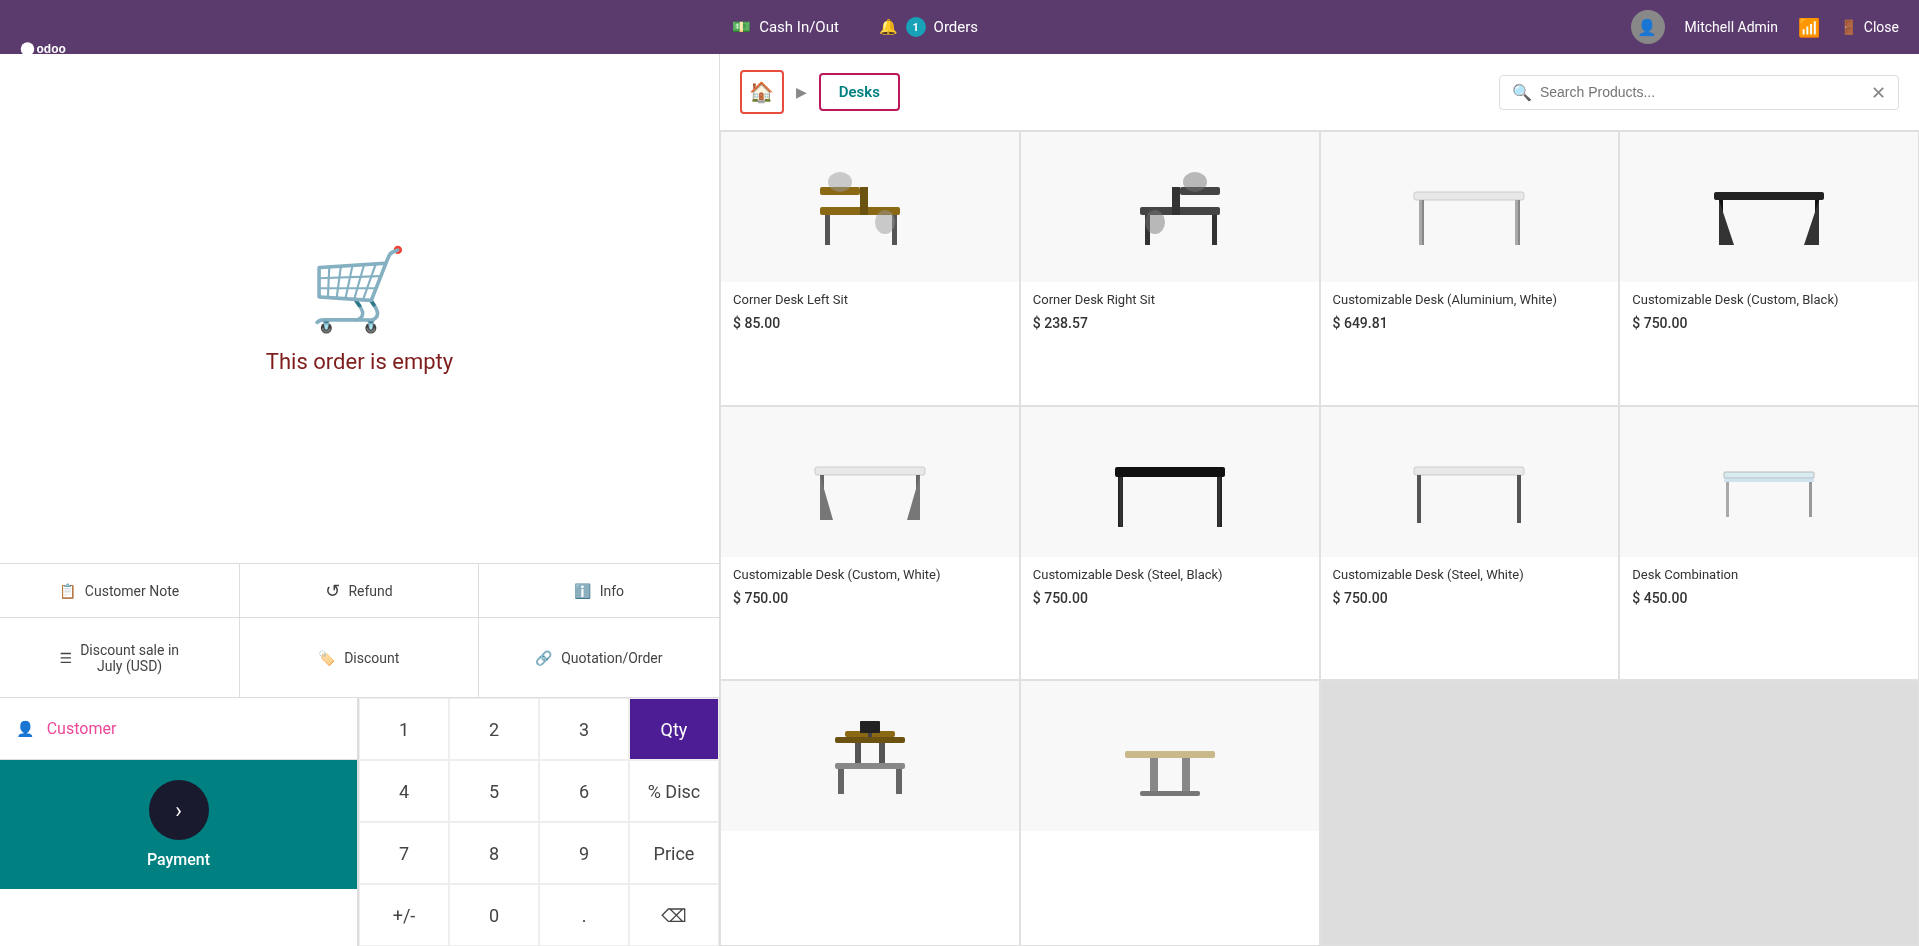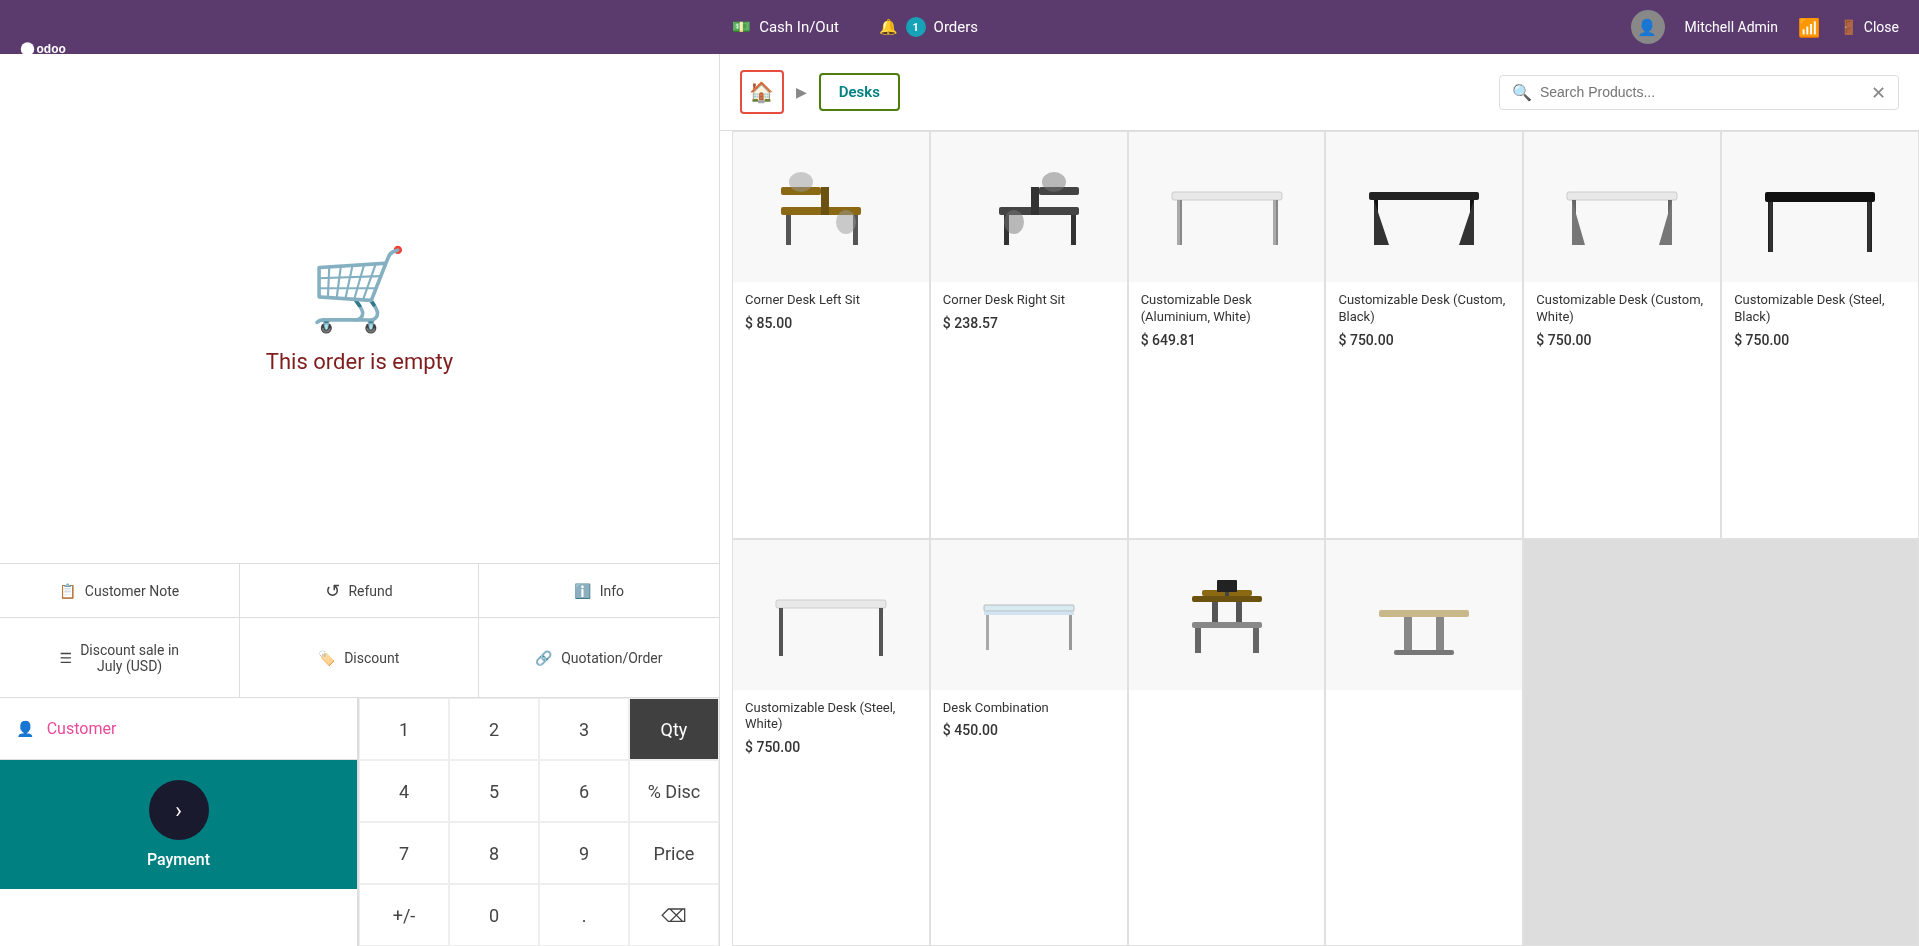--- a/index.html
+++ b/index.html
@@ -210,21 +210,21 @@
       display: flex;
       align-items: center;
       justify-content: center;
       font-size: 18px;
       color: #444;
       border: 1px solid #eee;
       cursor: pointer;
       background: #fff;
       min-width: 90px;
     }
-    .numpad-btn.active { background: #404040; color: white; }
+    .numpad-btn.active { background: #4c1d95; color: white; }
 
     
     .right-panel {
       flex: 1;
       background: #fff;
       display: flex;
       flex-direction: column;
     }
 
     
@@ -246,21 +246,21 @@
       cursor: pointer;
       color: #008080;
       font-size: 20px;
     }
     .breadcrumb-arrow {
       font-size: 14px;
       color: #888;
     }
     .category-btn {
       padding: 8px 18px;
-      border: 2px solid #4d7c0f;
+      border: 2px solid #be185d;
       border-radius: 4px;
       font-size: 15px;
       color: #008080;
       font-weight: 600;
       cursor: pointer;
       background: #fff;
     }
     .search-box {
       margin-left: auto;
       display: flex;
@@ -282,25 +282,24 @@
     }
     .search-clear {
       font-size: 18px;
       color: #888;
       cursor: pointer;
     }
 
     
     .product-grid {
       display: grid;
-      grid-template-columns: repeat(6, 1fr);
+      grid-template-columns: repeat(4, 1fr);
       gap: 0;
       overflow-y: auto;
       flex: 1;
-      margin-left: 12px;
     }
     .product-card {
       border: 1px solid #e0e0e0;
       display: flex;
       flex-direction: column;
       cursor: pointer;
       background: #fff;
       padding: 0;
     }
     .product-image-area {

